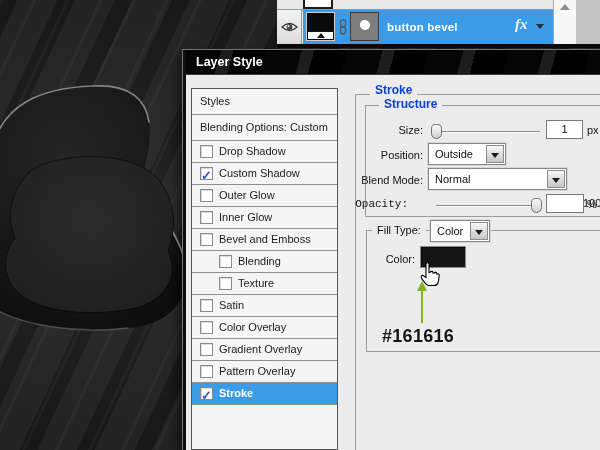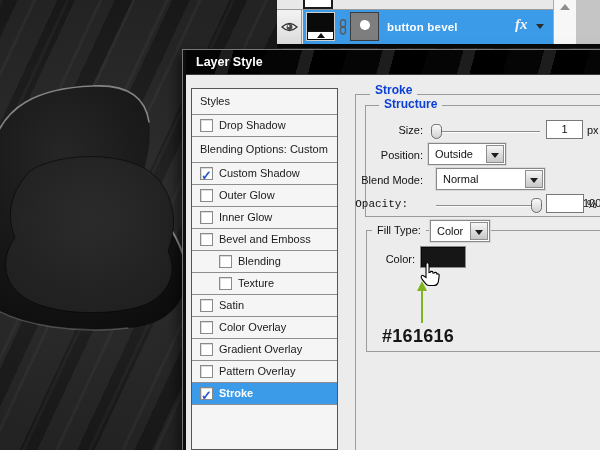--- a/index.html
+++ b/index.html
@@ -137,22 +137,22 @@
     <div class="lp-bottom"></div>
   </div>
 
   <div class="dialog">
     <div class="titlebar">
       <span>Layer Style</span>
     </div>
 
     <div class="stylelist">
       <div class="row hdr"><span>Styles</span></div>
+      <div class="row hdr"><span>Blending Options: Custom</span></div>
       <div class="row chk"><span class="cb"></span><span>Drop Shadow</span></div>
-      <div class="row hdr"><span>Blending Options: Custom</span></div>
       <div class="row chk on"><span class="cb"></span><span>Custom Shadow</span></div>
       <div class="row chk"><span class="cb"></span><span>Outer Glow</span></div>
       <div class="row chk"><span class="cb"></span><span>Inner Glow</span></div>
       <div class="row chk"><span class="cb"></span><span>Bevel and Emboss</span></div>
       <div class="row chk ind"><span class="cb"></span><span>Blending</span></div>
       <div class="row chk ind"><span class="cb"></span><span>Texture</span></div>
       <div class="row chk"><span class="cb"></span><span>Satin</span></div>
       <div class="row chk"><span class="cb"></span><span>Color Overlay</span></div>
       <div class="row chk"><span class="cb"></span><span>Gradient Overlay</span></div>
       <div class="row chk"><span class="cb"></span><span>Pattern Overlay</span></div>
@@ -173,21 +173,21 @@
 
     <span class="lbl" style="left:152px; top:99px; width:85px;">Position:</span>
     <div class="dropdown" style="left:242px; top:93px; width:78px;">
       <span class="dd-text">Outside</span>
       <span class="dd-btn">
           <i></i>
         </span>
     </div>
 
     <span class="lbl" style="left:152px; top:124px; width:85px;">Blend Mode:</span>
-    <div class="dropdown" style="left:250px; top:118px; width:109px;">
+    <div class="dropdown" style="left:242px; top:118px; width:139px;">
       <span class="dd-text">Normal</span>
       <span class="dd-btn">
           <i></i>
         </span>
     </div>
 
     <span class="lbl" style="left:152px; top:148px; width:70px;font-family:Liberation Mono, monospace;">Opacity:</span>
     <span class="groove" style="left:250px; top:155px; width:105px;"></span>
     <span class="thumb" style="left:345px; top:148px;"></span>
     <span class="numbox" style="left:360px; top:144px;padding-left:36px;">100</span>

